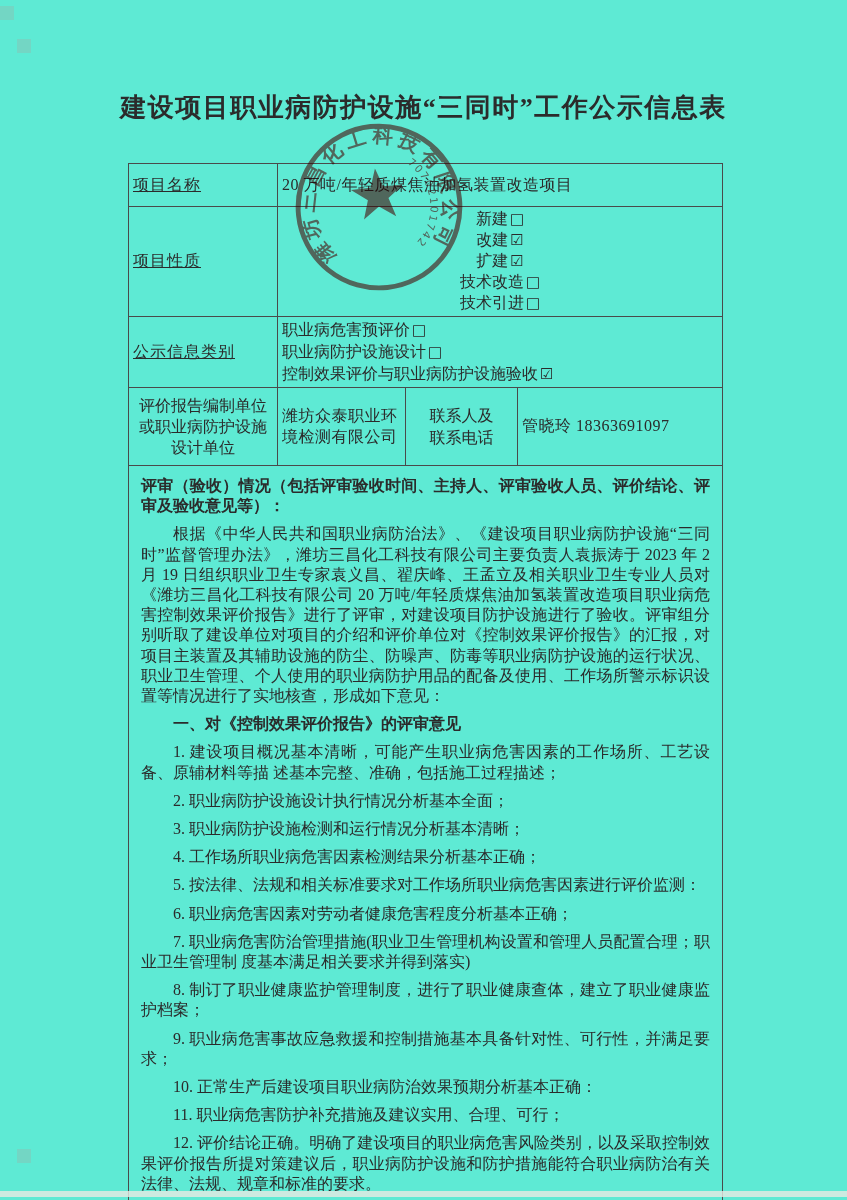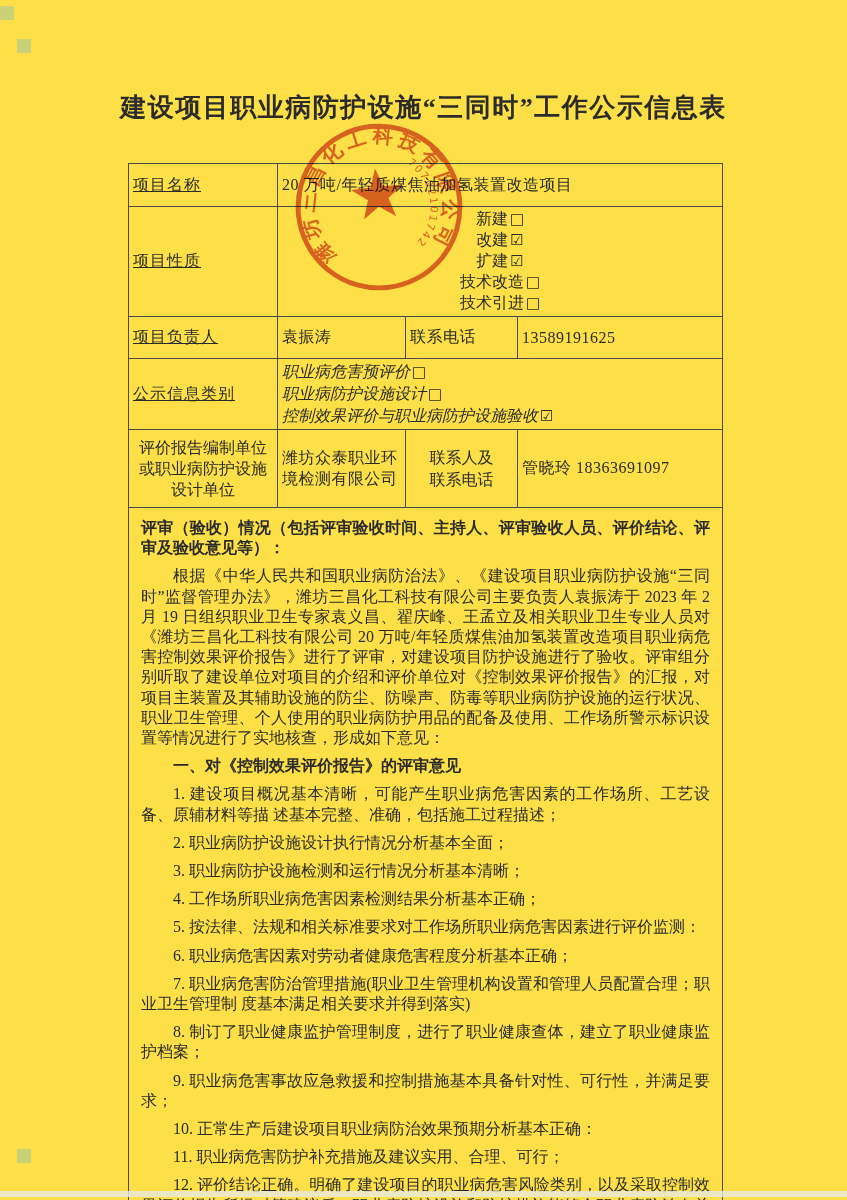--- a/index.html
+++ b/index.html
@@ -1,17 +1,17 @@
 <!DOCTYPE html>
 <html><head>
 <meta charset="utf-8">
 <style>
   html,body{margin:0;padding:0;background:#fff;}
   .sheet{
-    position:relative;width:847px;height:1200px;background:#fde047;overflow:hidden;
+    position:relative;width:847px;height:1200px;background:#5eead4;overflow:hidden;
     font-family:"Liberation Serif","DejaVu Serif",serif;color:#2b2b2b;
   }
   .page-title{
     position:absolute;top:90px;left:0;width:100%;text-align:center;
     font-size:26px;font-weight:700;letter-spacing:1.5px;
   }
   table.doc{
     position:absolute;left:128px;top:163px;width:594px;
     border-collapse:collapse;table-layout:fixed;
   }
@@ -19,21 +19,21 @@
     border:1.6px solid #4a4a4a;font-size:16px;vertical-align:middle;
     padding:2px 4px;overflow:hidden;
   }
   .lbl{text-align:left;letter-spacing:1px;text-decoration:underline;}
   .lbl-tight{text-align:center;letter-spacing:0;padding:2px 2px;line-height:21px;margin-left:20px;}
   .val-center{text-align:left;letter-spacing:0.5px;}
   .nature-cell{padding:2px 6px;}
   .nature-row{display:flex;justify-content:space-evenly;align-items:center;flex-direction:column;}
   .cb-item{white-space:nowrap;}
   .cb{font-family:"DejaVu Sans",sans-serif;font-size:15px;margin-left:2px;}
-  .pub-cell{padding:3px 8px;font-style:italic;}
+  .pub-cell{padding:3px 8px;}
   .pub-line{line-height:22px;text-align:left;}
   .contact-lbl{text-align:center;white-space:pre-line;line-height:22px;}
   .review-cell{vertical-align:top;height:606px;padding:5px 8px 4px 8px;}
   .review-cell p{margin:8px;line-height:20.2px;font-size:16px;text-align:justify;}
   .rp-ind{text-indent:2em;}
   .rp-bold{font-weight:700;}
   .phone{letter-spacing:0.5px;}
   
   .stamp{
     position:absolute;left:290px;top:118px;width:178px;height:178px;
@@ -71,26 +71,20 @@
       <td class="lbl">项目性质</td>
       <td class="nature-cell" colspan="3">
         <div class="nature-row">
               <span class="cb-item">新建<span class="cb">□</span></span>
               <span class="cb-item">改建<span class="cb">☑</span></span>
               <span class="cb-item">扩建<span class="cb">☑</span></span>
               <span class="cb-item">技术改造<span class="cb">□</span></span>
               <span class="cb-item">技术引进<span class="cb">□</span></span>
             </div>
       </td>
-    </tr>
-    <tr style="height:42px">
-      <td class="lbl">项目负责人</td>
-      <td class="val-center">袁振涛</td>
-      <td class="val-center">联系电话</td>
-      <td class="val-center phone">13589191625</td>
     </tr>
     <tr style="height:67px">
       <td class="lbl">公示信息类别</td>
       <td class="pub-cell" colspan="3">
         <div>
               <div class="pub-line"><span class="cb-item">职业病危害预评价<span class="cb">□</span></span></div>
               <div class="pub-line"><span class="cb-item">职业病防护设施设计<span class="cb">□</span></span></div>
               <div class="pub-line"><span class="cb-item">控制效果评价与职业病防护设施验收<span class="cb">☑</span></span></div>
             </div>
       </td>

